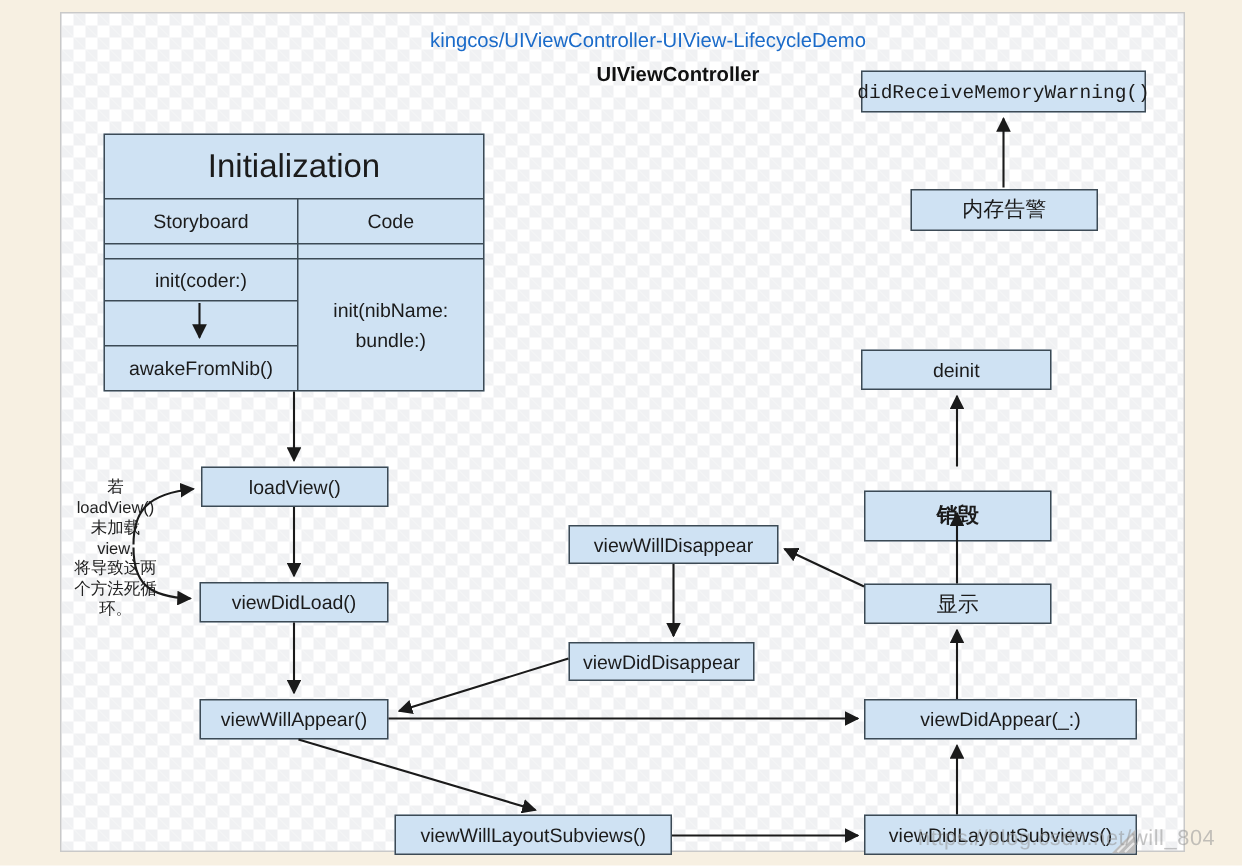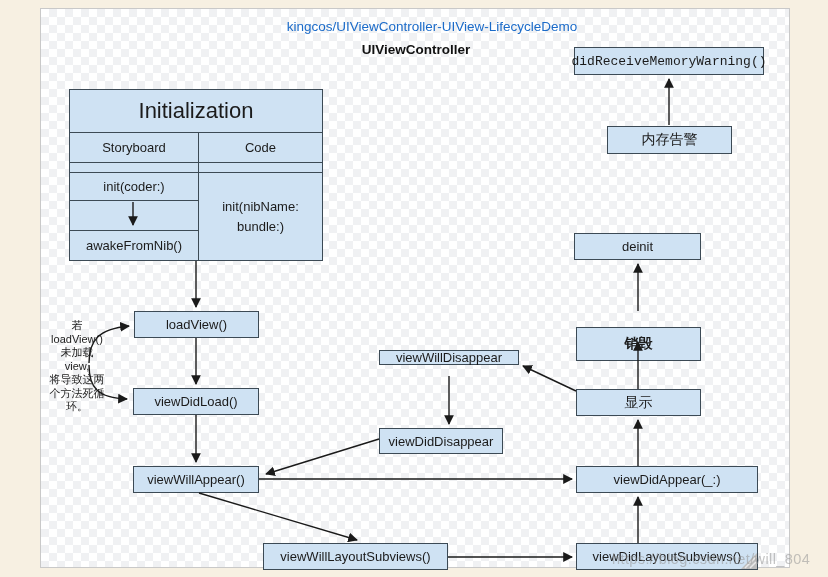--- a/index.html
+++ b/index.html
@@ -21,21 +21,21 @@
     border:1px solid #c9c9c9;box-sizing:border-box;
     background-color:#ffffff;
     background-image:
       linear-gradient(45deg,#f0f1f3 25%,transparent 25%,transparent 75%,#f0f1f3 75%),
       linear-gradient(45deg,#f0f1f3 25%,transparent 25%,transparent 75%,#f0f1f3 75%);
     background-size:16px 16px;
     background-position:0 0,8px 8px;
   }
   .titlebar{position:absolute;left:0;width:750px;text-align:center;}
   .repo-link{top:10px;font-size:13.5px;color:var(--link-blue);margin-left:16px;}
-  .subtitle{top:33px;font-size:13.5px;font-weight:bold;color:#111;}
+  .subtitle{top:33px;font-size:13.5px;font-weight:bold;color:#111;padding-left:36px;}
   .node{
     position:absolute;box-sizing:border-box;
     background:var(--node-fill);
     border:1.5px solid var(--node-border);
     display:flex;align-items:center;justify-content:center;
     font-size:13px;white-space:nowrap;
   }
   .node.cn{font-size:14px;}
   .itable{
     position:absolute;left:28px;top:80px;width:254px;height:172px;
@@ -98,21 +98,21 @@
     <div class="node cn" style="left:566px;top:117px;width:125px;height:28px;">内存告警</div>
     <div class="node" style="left:533px;top:224px;width:127px;height:27px;">deinit</div>
     <div class="node cn" style="left:535px;top:318px;width:125px;height:34px;font-weight:bold;">销毁</div>
     <div class="node cn" style="left:535px;top:380px;width:125px;height:27px;">显示</div>
     <div class="node" style="left:535px;top:457px;width:182px;height:27px;">viewDidAppear(_:)</div>
     <div class="node" style="left:535px;top:534px;width:182px;height:27px;">viewDidLayoutSubviews()</div>
     <div class="node" style="left:222px;top:534px;width:185px;height:27px;">viewWillLayoutSubviews()</div>
     <div class="node" style="left:92px;top:379px;width:126px;height:27px;">viewDidLoad()</div>
     <div class="node" style="left:92px;top:457px;width:126px;height:27px;">viewWillAppear()</div>
     <div class="node" style="left:93px;top:302px;width:125px;height:27px;">loadView()</div>
-    <div class="node" style="left:338px;top:341px;width:140px;height:15px;">viewWillDisappear</div>
+    <div class="node" style="left:338px;top:341px;width:140px;height:26px;">viewWillDisappear</div>
     <div class="node" style="left:338px;top:419px;width:124px;height:26px;">viewDidDisappear</div>
 
     <svg class="edges" width="750" height="560" viewBox="0 0 750 560">
       <defs>
         <marker id="arr" viewBox="0 0 10 10" refX="9" refY="5" markerWidth="7" markerHeight="7" orient="auto-start-reverse">
           <path d="M0,0 L10,5 L0,10 z" fill="#1a1a1a"></path>
         </marker>
       </defs>
       <path class="edge" d="M92,193 L92,216" marker-end="url(#arr)"></path>
       <path class="edge" d="M155,252 L155,298" marker-end="url(#arr)"></path>

